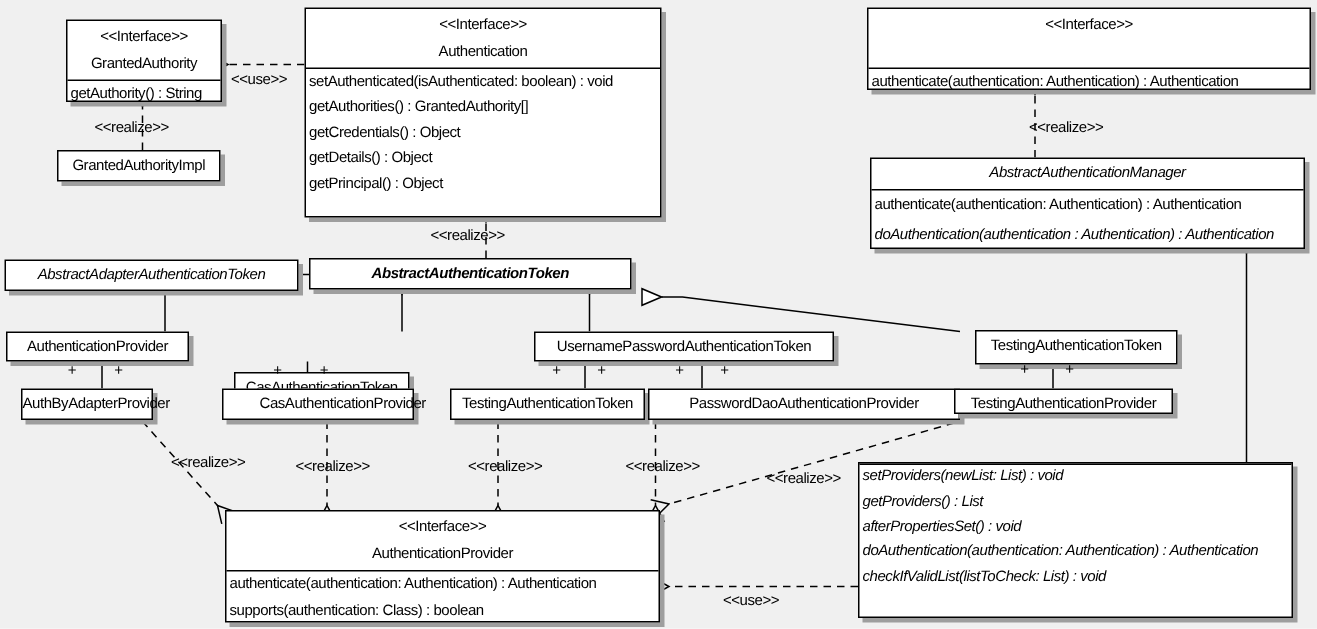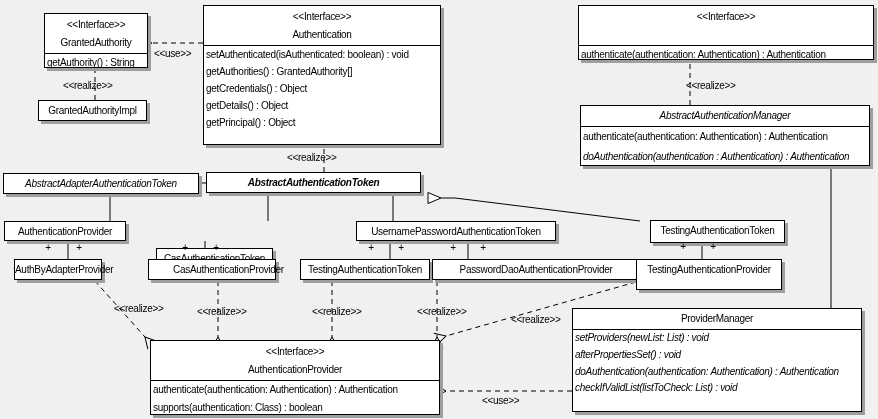--- a/index.html
+++ b/index.html
@@ -148,39 +148,39 @@
   </div>
 
   <div class="box nameonly" style="left:300px;top:259px;width:130px;height:21px;">
     <div class="cname">TestingAuthenticationToken</div>
   </div>
 
   <div class="box nameonly" style="left:432px;top:259px;width:208px;height:21px;">
     <div class="cname">PasswordDaoAuthenticationProvider</div>
   </div>
 
-  <div class="box nameonly" style="left:636px;top:259px;width:146px;height:31px;">
+  <div class="box nameonly" style="left:636px;top:259px;width:146px;height:17px;">
     <div class="cname">TestingAuthenticationProvider</div>
   </div>
 
   <div class="box ap" style="left:150px;top:340px;width:290px;height:75px;">
     <div class="title title2">
       <div class="stereo">&lt;&lt;Interface&gt;&gt;</div>
       <div class="cname">AuthenticationProvider</div>
     </div>
     <div class="methods">
       <div class="m">authenticate(authentication: Authentication) : Authentication</div>
       <div class="m">supports(authentication: Class) : boolean</div>
     </div>
   </div>
 
   <div class="box pm" style="left:572px;top:308px;width:290px;height:104px;">
-    <div class="title title1">ProviderManager</div>
     <div class="methods">
       <div class="m">setProviders(newList: List) : void</div>
+      <div class="m">getProviders() : List</div>
       <div class="m">afterPropertiesSet() : void</div>
       <div class="m">doAuthentication(authentication: Authentication) : Authentication</div>
       <div class="m">checkIfValidList(listToCheck: List) : void</div>
     </div>
   </div>
 
   <div class="lbl" style="left:154px;top:48px;">&lt;&lt;use&gt;&gt;</div>
   <div class="lbl" style="left:482px;top:395px;">&lt;&lt;use&gt;&gt;</div>
   <div class="lbl" style="left:63px;top:80px;">&lt;&lt;realize&gt;&gt;</div>
   <div class="lbl" style="left:287px;top:152px;">&lt;&lt;realize&gt;&gt;</div>

